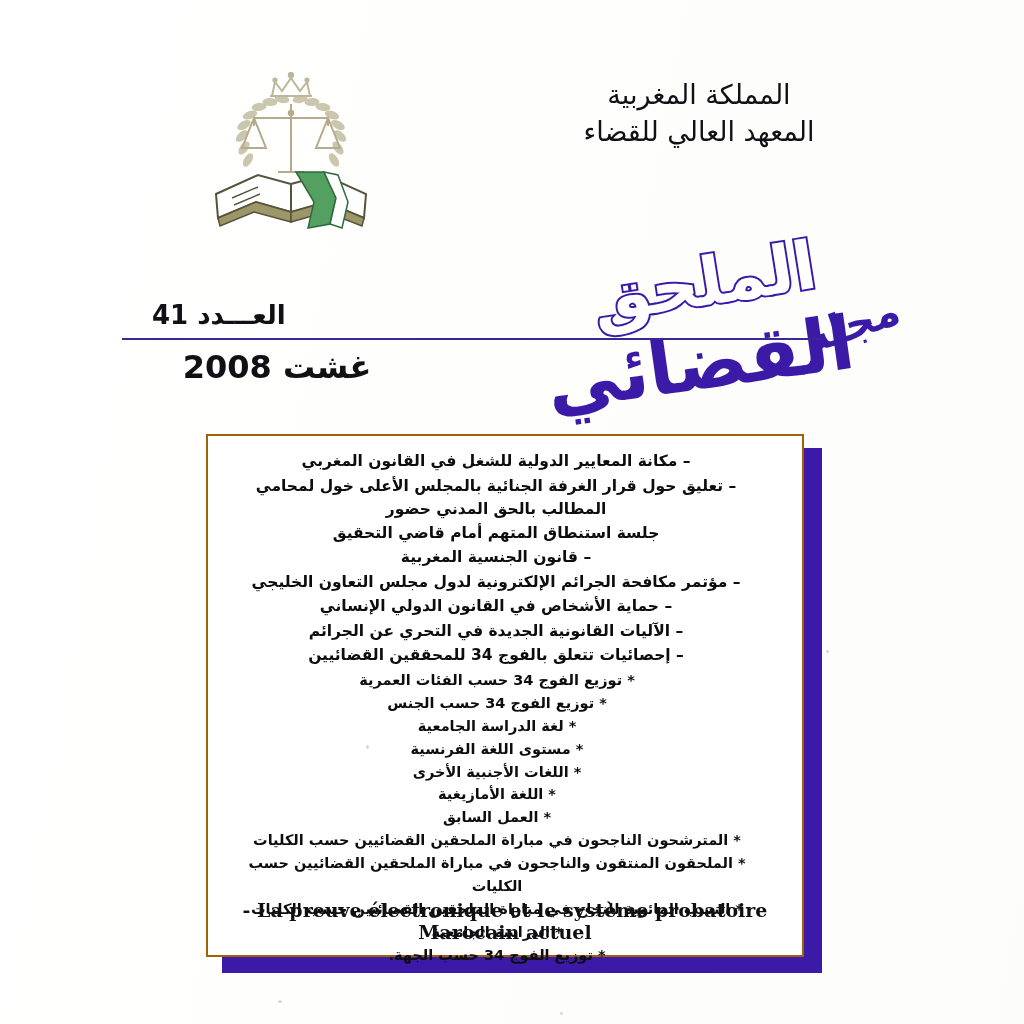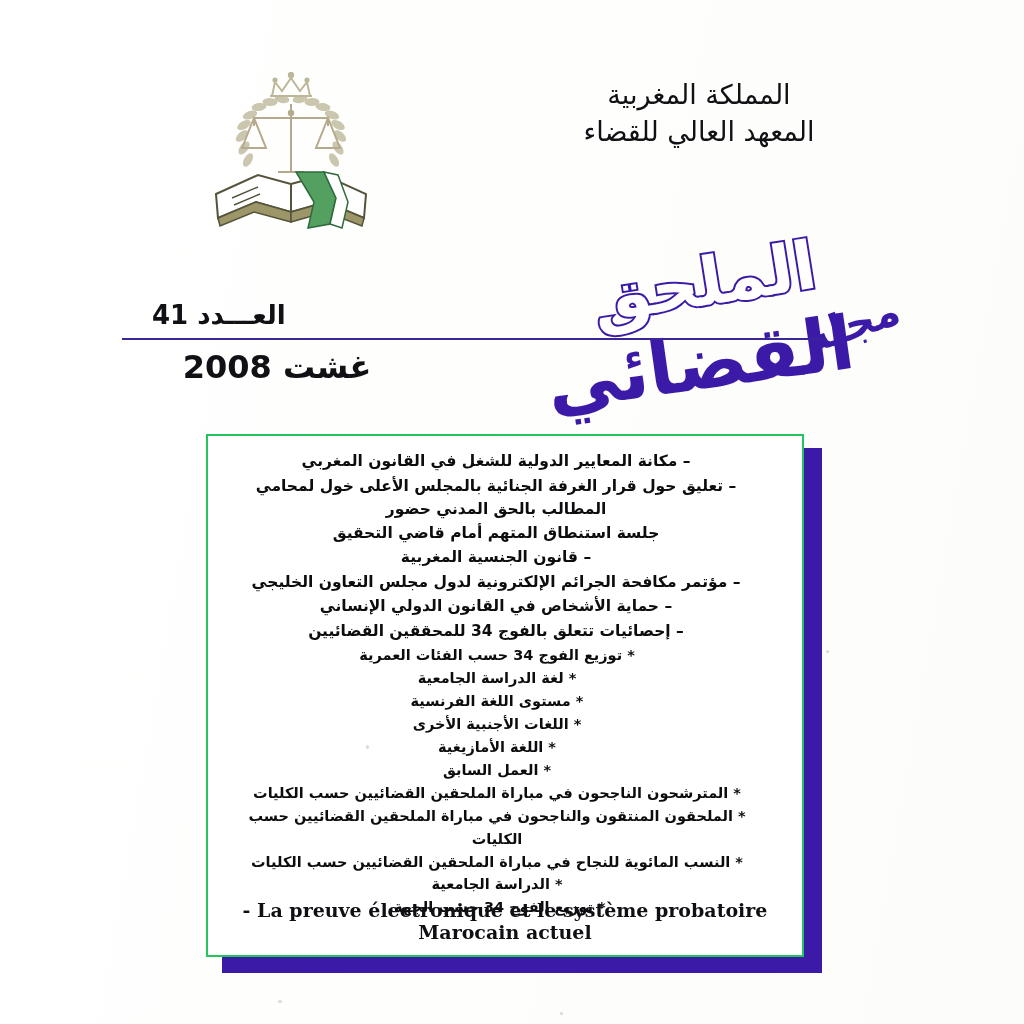--- a/index.html
+++ b/index.html
@@ -145,21 +145,21 @@
     height: 525px;
     background: #3b1aa7;
   }
   #contents-box {
     position: absolute;
     left: 206px;
     top: 434px;
     width: 598px;
     height: 523px;
     background: #ffffff;
-    border: 2px solid #22c55e;
+    border: 2px solid #a16207;
     box-sizing: border-box;
     padding: 14px 20px 10px 20px;
     direction: rtl;
   }
   .toc-list {
     list-style: none;
     margin: 0;
     padding: 0;
   }
   .toc-dash {
@@ -301,25 +301,29 @@
         <li class="toc-dash">
           <span class="cont">– قانون الجنسية المغربية</span>
         </li>
         <li class="toc-dash">
           <span class="cont">– مؤتمر مكافحة الجرائم الإلكترونية لدول مجلس التعاون الخليجي</span>
         </li>
         <li class="toc-dash">
           <span class="cont">– حماية الأشخاص في القانون الدولي الإنساني</span>
         </li>
         <li class="toc-dash">
+          <span class="cont">– الآليات القانونية الجديدة في التحري عن الجرائم</span>
+        </li>
+        <li class="toc-dash">
           <span class="cont">– إحصائيات تتعلق بالفوج 34 للمحققين القضائيين</span>
         </li>
       </ul>
     <ul class="toc-list" id="toc-subitems">
         <li class="toc-star">* توزيع الفوج 34 حسب الفئات العمرية</li>
+        <li class="toc-star">* توزيع الفوج 34 حسب الجنس</li>
         <li class="toc-star">* لغة الدراسة الجامعية</li>
         <li class="toc-star">* مستوى اللغة الفرنسية</li>
         <li class="toc-star">* اللغات الأجنبية الأخرى</li>
         <li class="toc-star">* اللغة الأمازيغية</li>
         <li class="toc-star">* العمل السابق</li>
         <li class="toc-star">* المترشحون الناجحون في مباراة الملحقين القضائيين حسب الكليات</li>
         <li class="toc-star">* الملحقون المنتقون والناجحون في مباراة الملحقين القضائيين حسب الكليات</li>
         <li class="toc-star">* النسب المائوية للنجاح في مباراة الملحقين القضائيين حسب الكليات</li>
         <li class="toc-star">* الدراسة الجامعية</li>
         <li class="toc-star">* توزيع الفوج 34 حسب الجهة.</li>

